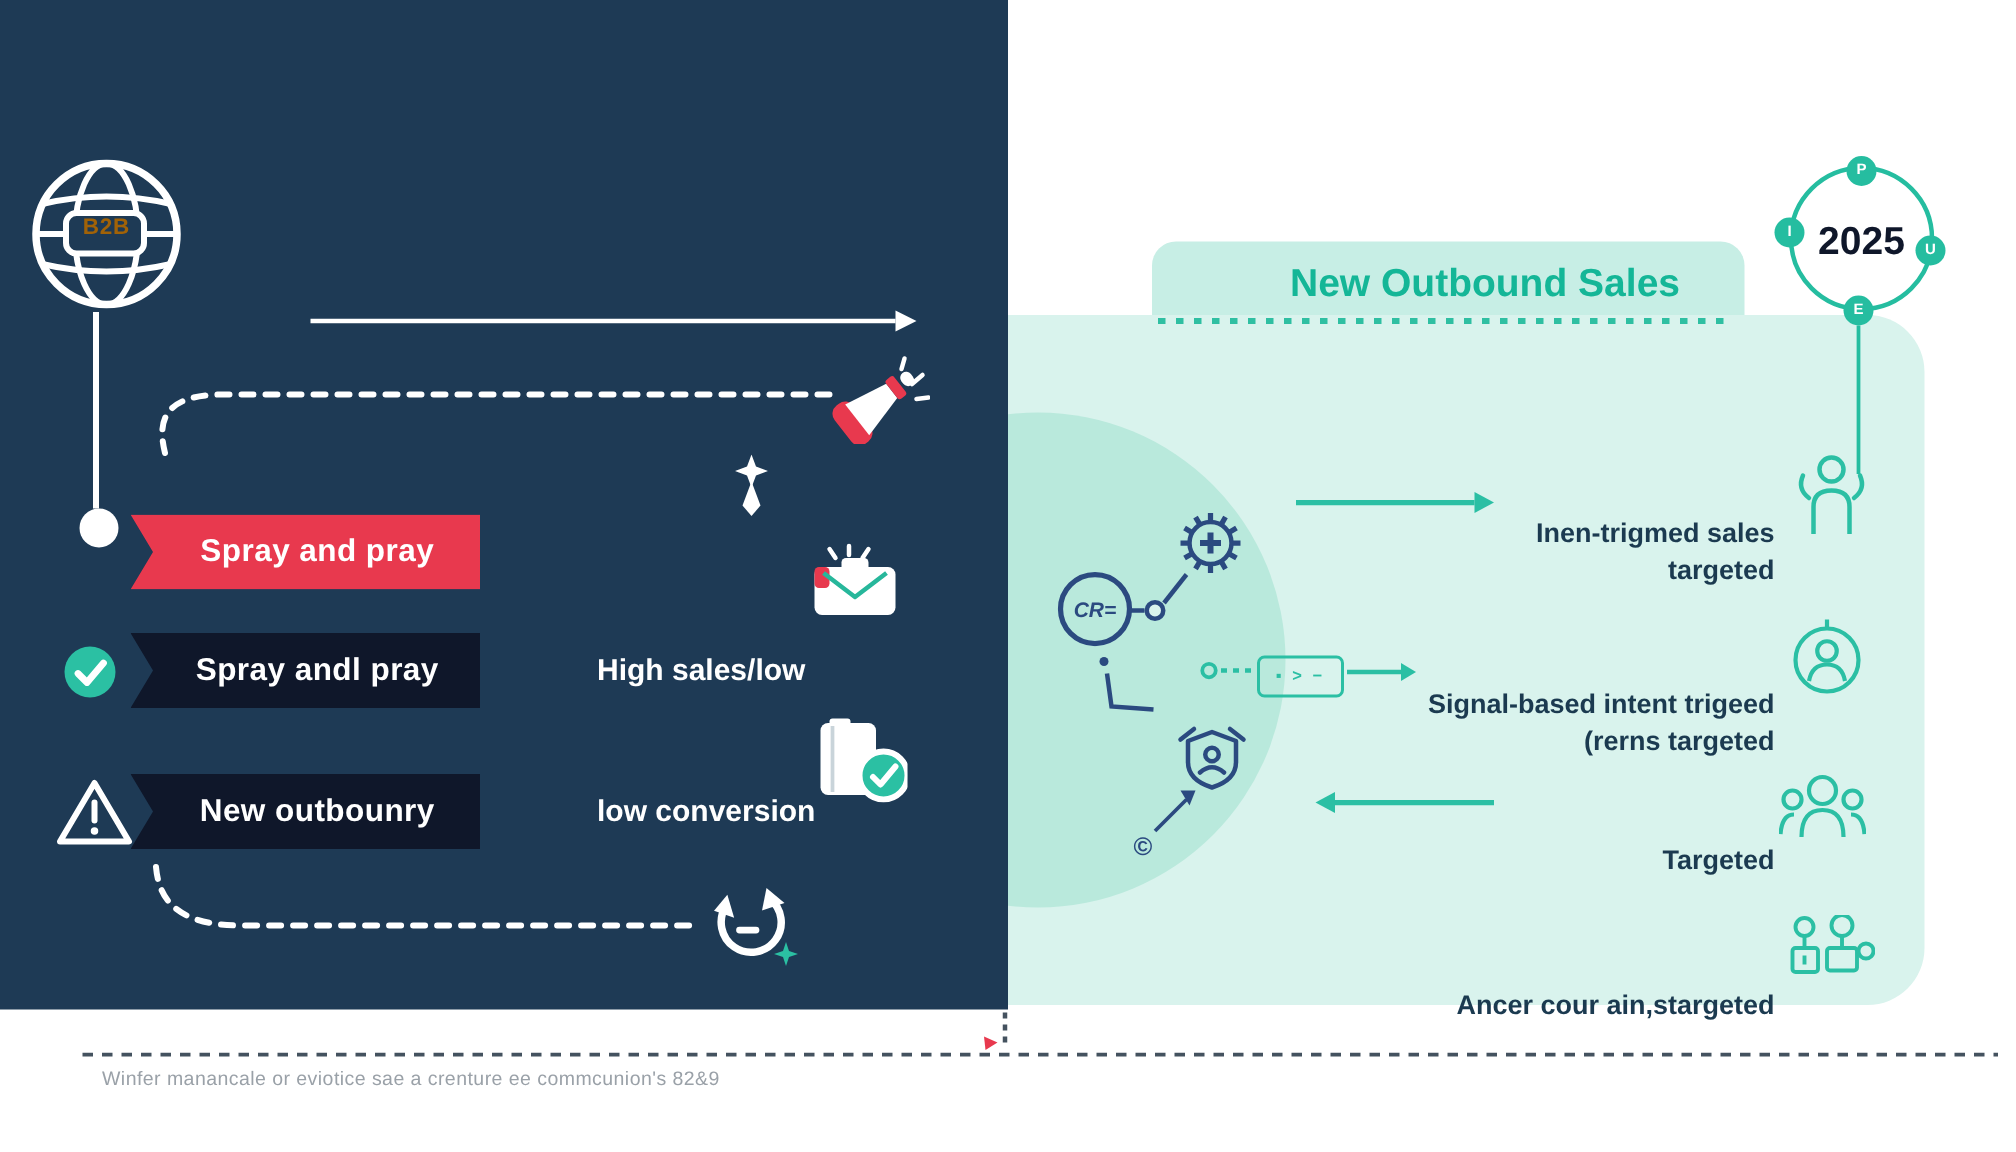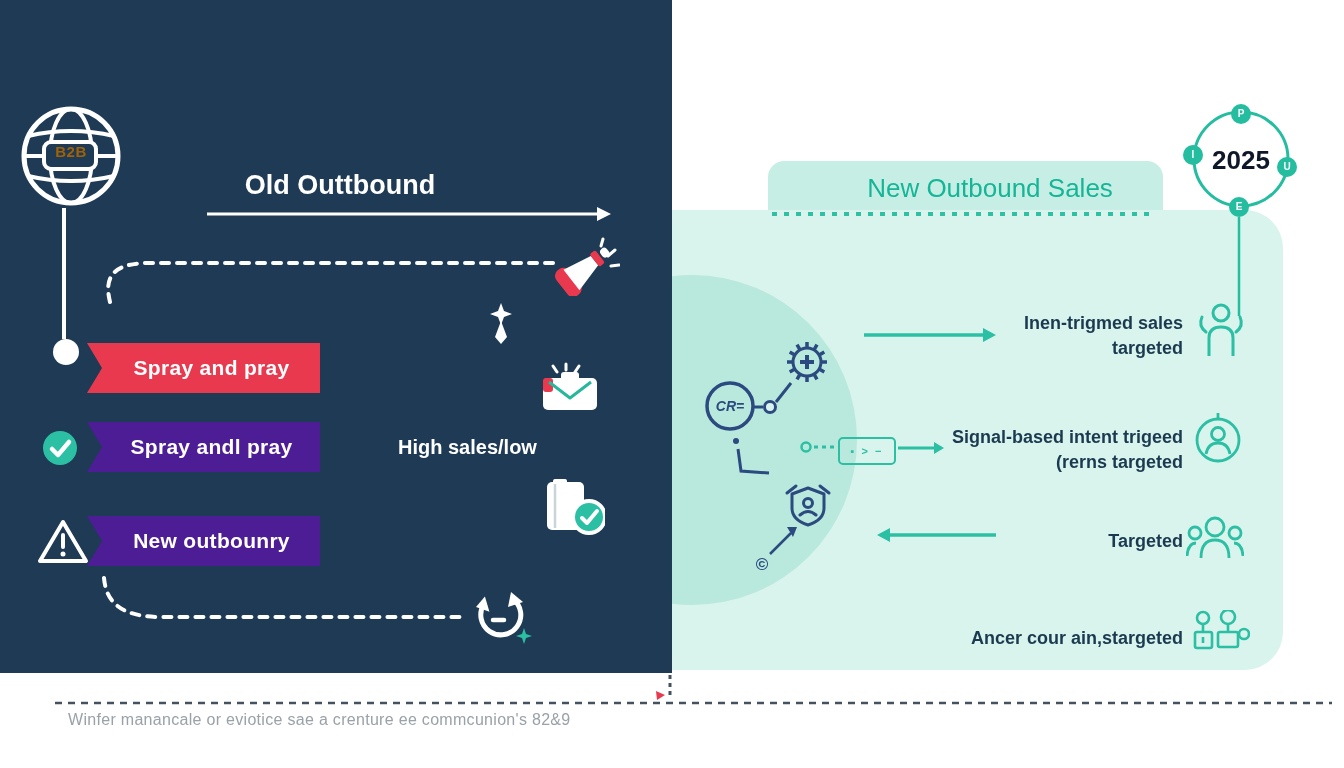--- a/index.html
+++ b/index.html
@@ -10,45 +10,45 @@
   .dark-panel{left:0;top:0;width:672px;height:673px;background:#1e3a55;z-index:0;}
   .right-header{left:768px;top:161px;width:395px;height:54px;background:#c7eee5;
                 border-radius:16px 16px 0 0;z-index:1;}
   .right-panel{left:672px;top:210px;width:611px;height:460px;background:#d9f3ed;
                border-radius:0 38px 38px 0;overflow:hidden;z-index:1;}
   .big-circle{left:-145px;top:65px;width:330px;height:330px;border-radius:50%;background:#b9e9dc;}
   
   .old-title{left:180px;top:170px;width:320px;text-align:center;color:#ffffff;
              font-size:27px;font-weight:bold;z-index:7;}
   .new-title{left:768px;top:161px;width:444px;height:54px;line-height:54px;text-align:center;
-             color:#14b697;font-size:26px;font-weight:normal;z-index:7;}
+             color:#14b697;font-size:26px;font-weight:bold;z-index:7;}
   .banner{left:87px;width:233px;height:50px;z-index:6;display:flex;align-items:center;
           justify-content:center;padding-left:16px;box-sizing:border-box;
           clip-path:polygon(0 0,100% 0,100% 100%,0 100%,15px 50%);
           color:#fff;font-size:21px;font-weight:bold;letter-spacing:.3px;}
   .banner.red{background:#e8394e;}
-  .banner.teal{background:#4c1d95;}
+  .banner.teal{background:#0f172a;}
   .row-label{left:398px;width:230px;height:50px;display:flex;align-items:center;color:#ffffff;
              font-size:20px;font-weight:bold;z-index:6;}
   .b2b{left:44px;top:143px;width:54px;text-align:center;color:#a16207;font-size:15px;
        font-weight:bold;letter-spacing:.5px;z-index:7;}
   .year{left:1203px;top:145px;width:76px;text-align:center;color:#0f172a;
         font-size:26px;font-weight:bold;z-index:7;}
   .node-letter{width:16px;height:16px;text-align:center;line-height:16px;color:#ffffff;
                font-size:10px;font-weight:bold;z-index:8;}
   .item{width:320px;text-align:right;color:#1b3a50;font-size:18px;font-weight:bold;
-        line-height:25px;z-index:7;right:161px;}
+        line-height:25px;z-index:7;right:161px;margin-top:32px;}
   .crm-label{left:705px;top:381px;width:50px;height:50px;display:flex;align-items:center;
              justify-content:center;color:#2b4a80;font-size:14px;font-weight:bold;z-index:7;font-style:italic;}
   .flow-box{left:838px;top:437px;width:54px;height:24px;border:2.5px solid #2bbfa4;border-radius:5px;
             color:#2bbfa4;font-size:11px;font-weight:bold;letter-spacing:2px;display:flex;
             align-items:center;justify-content:center;z-index:7;}
   .copyright{left:750px;top:553px;width:24px;height:24px;text-align:center;line-height:24px;
              color:#2b4a80;font-size:17px;font-weight:bold;z-index:7;}
-  .footer-caption{left:68px;top:711px;color:#9aa1a8;font-size:16px;letter-spacing:.3px;z-index:7;}
+  .footer-caption{left:68px;top:711px;color:#9aa1a8;font-size:13px;letter-spacing:.3px;z-index:7;}
   .bullet{left:53px;top:339px;width:26px;height:26px;border-radius:50%;background:#ffffff;z-index:6;}
   .overlay{left:0;top:0;z-index:5;pointer-events:none;}
   .icon{z-index:6;}
 </style>
 </head>
 <body>
 
 <div class="stage">
 
   <div class="abs dark-panel"></div>
@@ -101,21 +101,20 @@
       <circle cx="55" cy="55" r="47" stroke-width="5"></circle>
       <ellipse cx="55" cy="55" rx="21" ry="47" stroke-width="4"></ellipse>
       <path d="M12 35 Q55 25 98 35" stroke-width="4"></path>
       <path d="M8 55 H102" stroke-width="4"></path>
       <path d="M12 75 Q55 85 98 75" stroke-width="4"></path>
     </g>
     <rect x="28" y="41" width="52" height="27" rx="7" fill="#1e3a55" stroke="#ffffff" stroke-width="4"></rect>
   </svg>
   <div class="abs b2b">B2B</div>
 
-  <div class="abs old-title">Old Outtbound</div>
   <div class="abs bullet"></div>
 
   <div class="abs banner red" style="top:343px;">
     <span>Spray and pray</span>
   </div>
 
   <svg class="abs icon" style="left:41px;top:429px;" width="38" height="38" viewBox="0 0 38 38">
     <circle cx="19" cy="19" r="17" fill="#2bc0a3"></circle>
     <path d="M11,20 L17,26 L28,13" fill="none" stroke="#ffffff" stroke-width="4.5" stroke-linecap="round" stroke-linejoin="round"></path>
   </svg>
@@ -125,20 +124,21 @@
   <div class="abs row-label" style="top:422px;">High sales/low</div>
 
   <svg class="abs icon" style="left:37px;top:516px;" width="52" height="50" viewBox="0 0 52 50">
     <path d="M26,6 L49,45 H3 Z" fill="none" stroke="#ffffff" stroke-width="4" stroke-linejoin="round"></path>
     <line x1="26" y1="19" x2="26" y2="31" stroke="#ffffff" stroke-width="4" stroke-linecap="round"></line>
     <circle cx="26" cy="38" r="2.5" fill="#ffffff"></circle>
   </svg>
   <div class="abs banner teal" style="top:516px;">
     <span>New outbounry</span>
   </div>
+  <div class="abs row-label" style="top:516px;">low conversion</div>
 
   <svg class="abs icon" style="left:552px;top:236px;" width="68" height="60" viewBox="0 0 68 60">
     <g transform="rotate(-38 34 30)">
       <rect x="2" y="16" width="16" height="32" rx="7" fill="#e8394e"></rect>
       <path d="M14,19 L44,25 L44,37 L14,45 Z" fill="#ffffff"></path>
       <rect x="44" y="23" width="7" height="16" rx="2" fill="#e8394e"></rect>
       <rect x="53" y="26" width="8" height="10" rx="4" fill="#ffffff"></rect>
     </g>
     <g stroke="#ffffff" stroke-width="3" stroke-linecap="round">
       <line x1="56" y1="20" x2="63" y2="14"></line>

